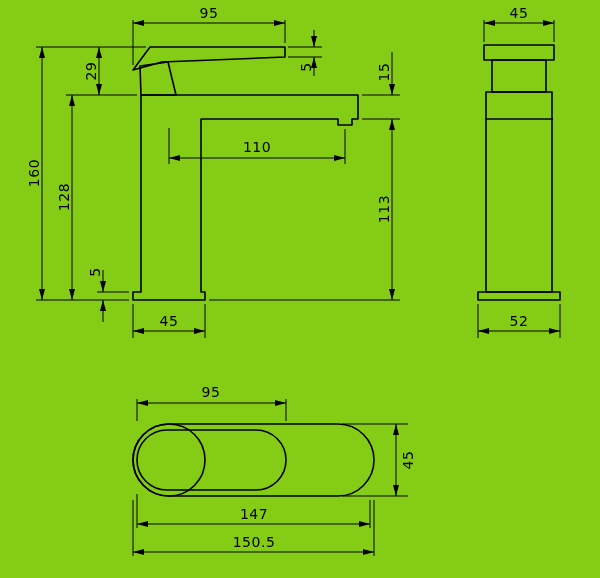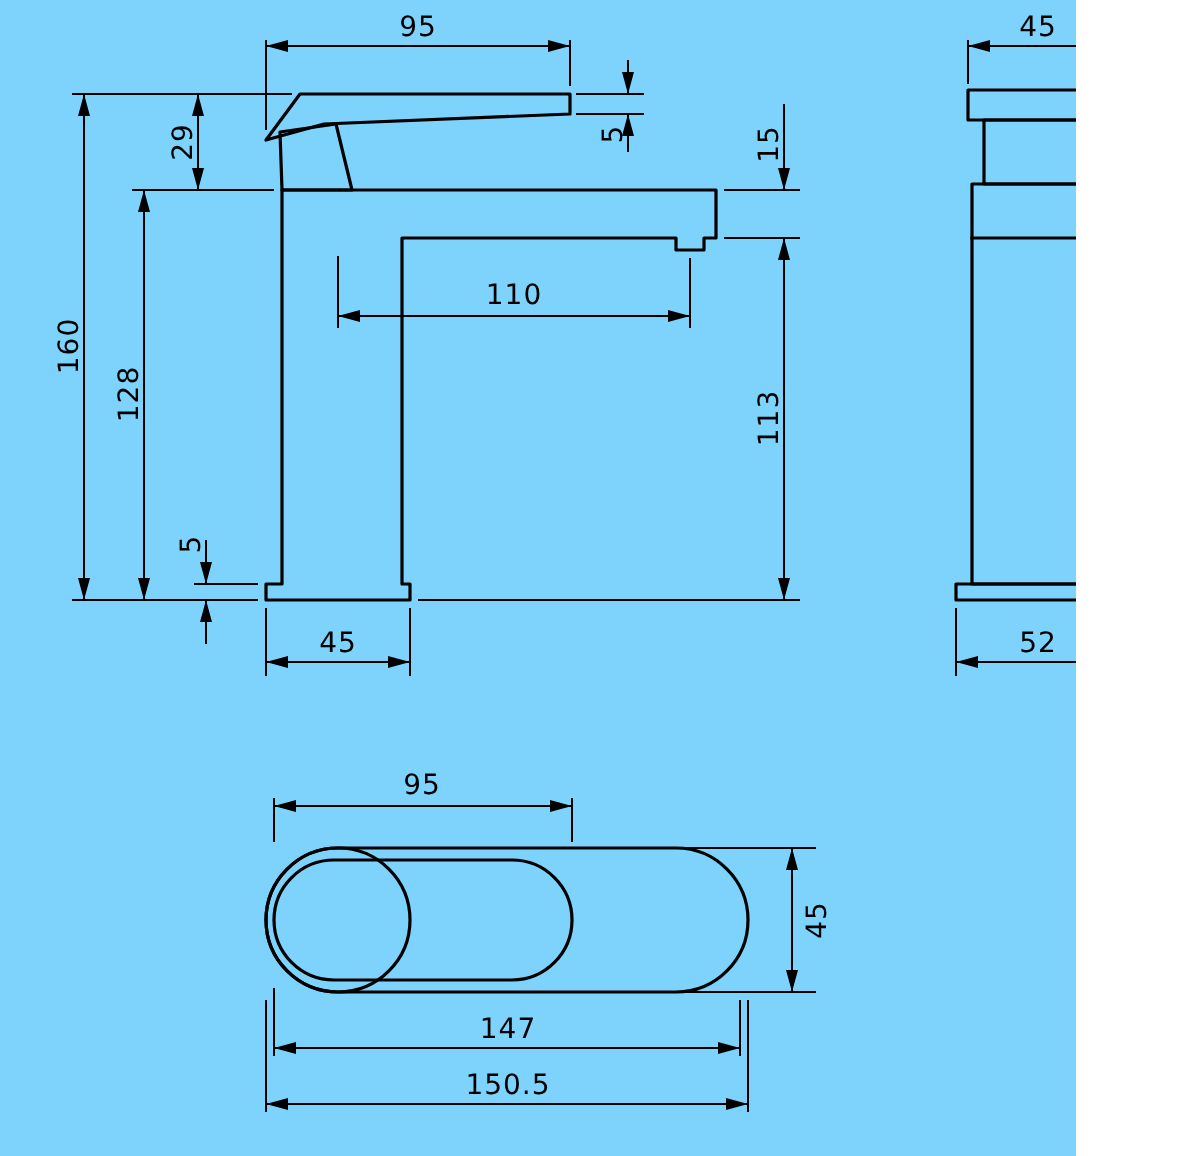--- a/index.html
+++ b/index.html
@@ -1,17 +1,17 @@
 <!DOCTYPE html>
 <html><head>
 <meta charset="utf-8">
 <style>
   html,body{margin:0;padding:0;background:#ffffff;}
   .sheet{
-    width:538px;height:578px;background:#7dd3fc;position:relative;overflow:hidden;
+    width:600px;height:578px;background:#84cc16;position:relative;overflow:hidden;
     font-family:"DejaVu Sans", sans-serif;
   }
   svg{display:block;}
   .outline{fill:none;stroke:#000000;stroke-width:1.6;stroke-linejoin:round;stroke-linecap:square;}
   .thin{fill:none;stroke:#000000;stroke-width:1;}
   .dim-text{
     font-family:"DejaVu Sans", sans-serif;
     font-size:14px;fill:#000000;text-anchor:middle;letter-spacing:.5px;
   }
 </style>

